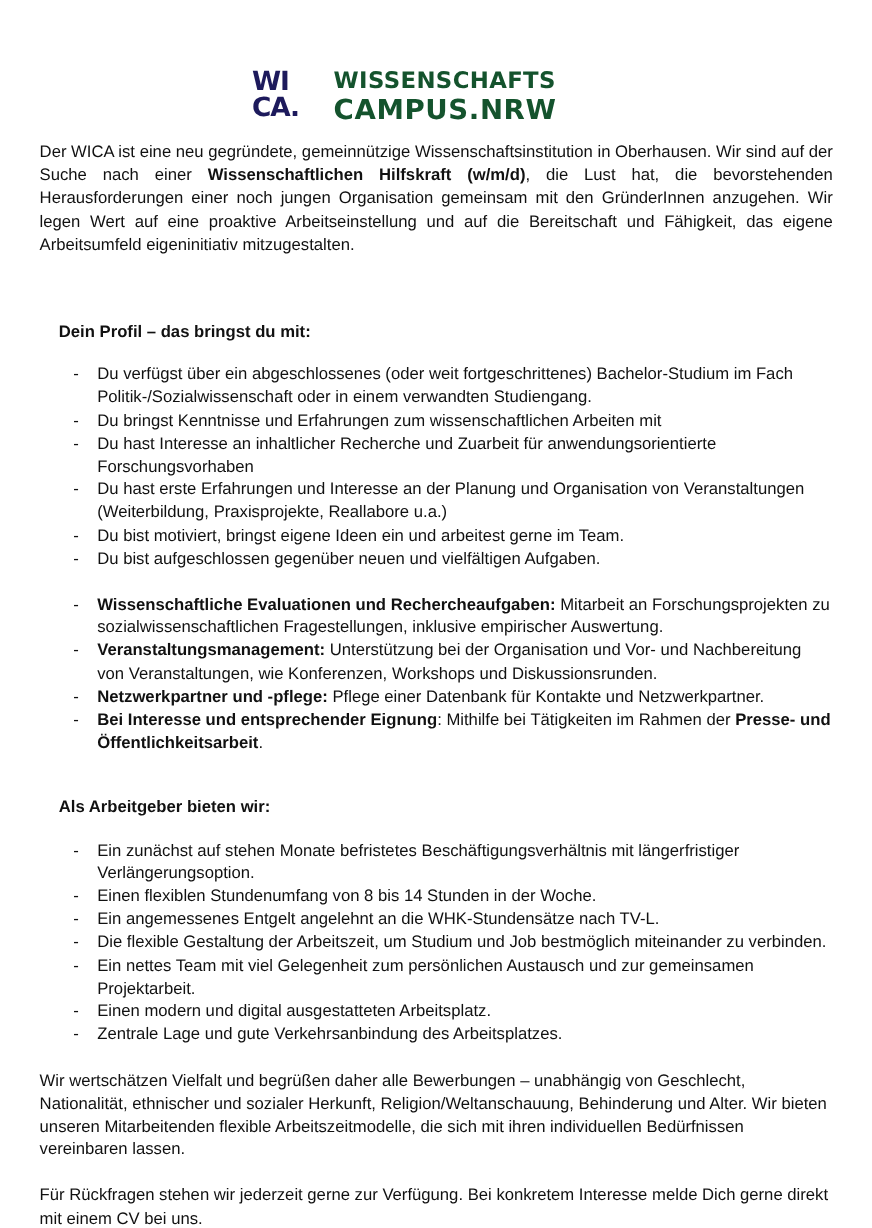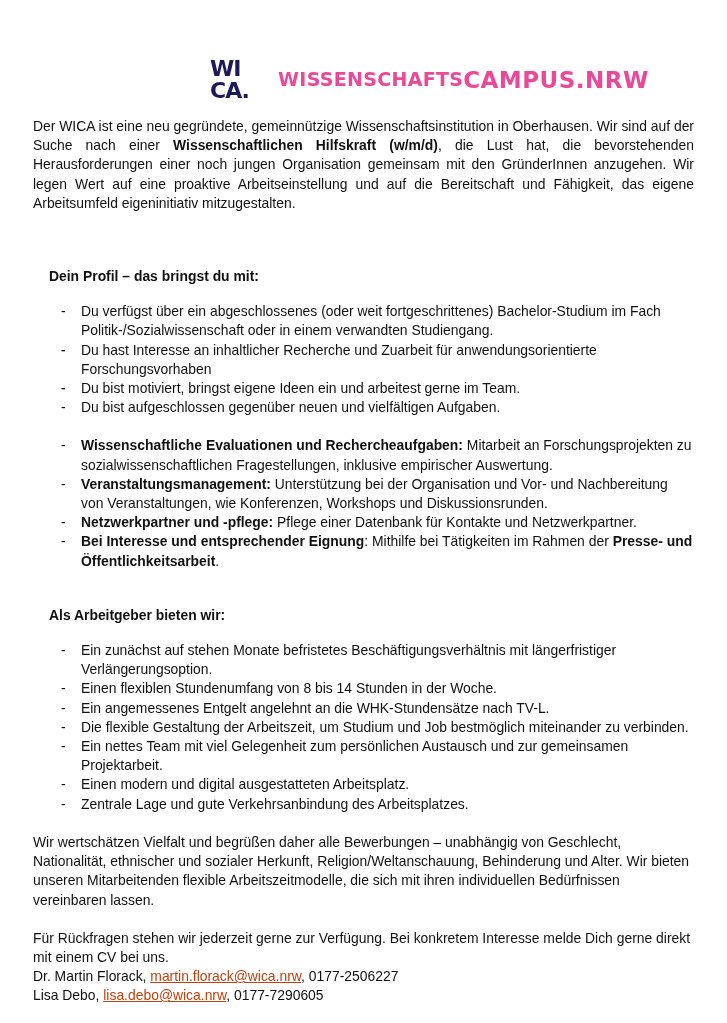--- a/index.html
+++ b/index.html
@@ -11,22 +11,22 @@
       position: absolute; left: 210px; top: 20px; height: 56px;
       display: flex; align-items: center; margin-top: 32px;
     }
     .logo-mark {
       display: flex; flex-direction: column; justify-content: center;
       font-family: "DejaVu Sans", sans-serif; font-weight: bold;
       color: #1d1a5c; font-size: 22px; line-height: 22px; letter-spacing: -1px;
       width: 56px;
     }
     .logo-text {
-      display: flex; flex-direction: row; margin-left: 12px;
-      color: #ec4899; font-family: "DejaVu Sans", sans-serif;
+      display: flex; flex-direction: column; margin-left: 12px;
+      color: #14532d; font-family: "DejaVu Sans", sans-serif;
     }
     .logo-line1 { font-size: 19px; font-weight: bold; line-height: 24px; letter-spacing: 0.3px; }
     .logo-line2 { font-size: 23px; font-weight: bold; line-height: 26px; letter-spacing: 0.5px; }
 
     .content {
       position: absolute; left: 33px; top: 117px; width: 661px;
       font-size: 13.9px; line-height: 19.2px;
     }
     p { margin: 0; }
     .intro { text-align: justify; }
@@ -56,23 +56,23 @@
 </div>
 
 <div class="content">
   <p class="intro"><span>Der WICA ist eine neu gegründete, gemeinnützige Wissenschaftsinstitution in Oberhausen. Wir sind auf der Suche nach einer </span><b>Wissenschaftlichen Hilfskraft (w/m/d)</b><span>, die Lust hat, die bevorstehenden Herausforderungen einer noch jungen Organisation gemeinsam mit den GründerInnen anzugehen. Wir legen Wert auf eine proaktive Arbeitseinstellung und auf die Bereitschaft und Fähigkeit, das eigene Arbeitsumfeld eigeninitiativ mitzugestalten.</span></p>
 
   <div class="gap-lg"></div>
 
   <h2>Dein Profil – das bringst du mit:</h2>
   <ul>
     <li><span class="dash">-</span><span>Du verfügst über ein abgeschlossenes (oder weit fortgeschrittenes) Bachelor-Studium im Fach Politik-/Sozialwissenschaft oder in einem verwandten Studiengang.</span></li>
-    <li><span class="dash">-</span></li>
+    <li><span class="dash">-</span><span>Du bringst Kenntnisse und Erfahrungen zum wissenschaftlichen Arbeiten mit</span></li>
     <li><span class="dash">-</span><span>Du hast Interesse an inhaltlicher Recherche und Zuarbeit für anwendungsorientierte Forschungsvorhaben</span></li>
-    <li><span class="dash">-</span></li>
+    <li><span class="dash">-</span><span>Du hast erste Erfahrungen und Interesse an der Planung und Organisation von Veranstaltungen (Weiterbildung, Praxisprojekte, Reallabore u.a.)</span></li>
     <li><span class="dash">-</span><span>Du bist motiviert, bringst eigene Ideen ein und arbeitest gerne im Team.</span></li>
     <li><span class="dash">-</span><span>Du bist aufgeschlossen gegenüber neuen und vielfältigen Aufgaben.</span></li>
   </ul>
 
   <div class="gap-md"></div>
 
   <ul>
     <li><span class="dash">-</span><b>Wissenschaftliche Evaluationen und Rechercheaufgaben:</b><span> Mitarbeit an Forschungsprojekten zu sozialwissenschaftlichen Fragestellungen, inklusive empirischer Auswertung.</span></li>
     <li><span class="dash">-</span><b>Veranstaltungsmanagement:</b><span> Unterstützung bei der Organisation und Vor- und Nachbereitung von Veranstaltungen, wie Konferenzen, Workshops und Diskussionsrunden.</span></li>
     <li><span class="dash">-</span><b>Netzwerkpartner und -pflege:</b><span> Pflege einer Datenbank für Kontakte und Netzwerkpartner.</span></li>

